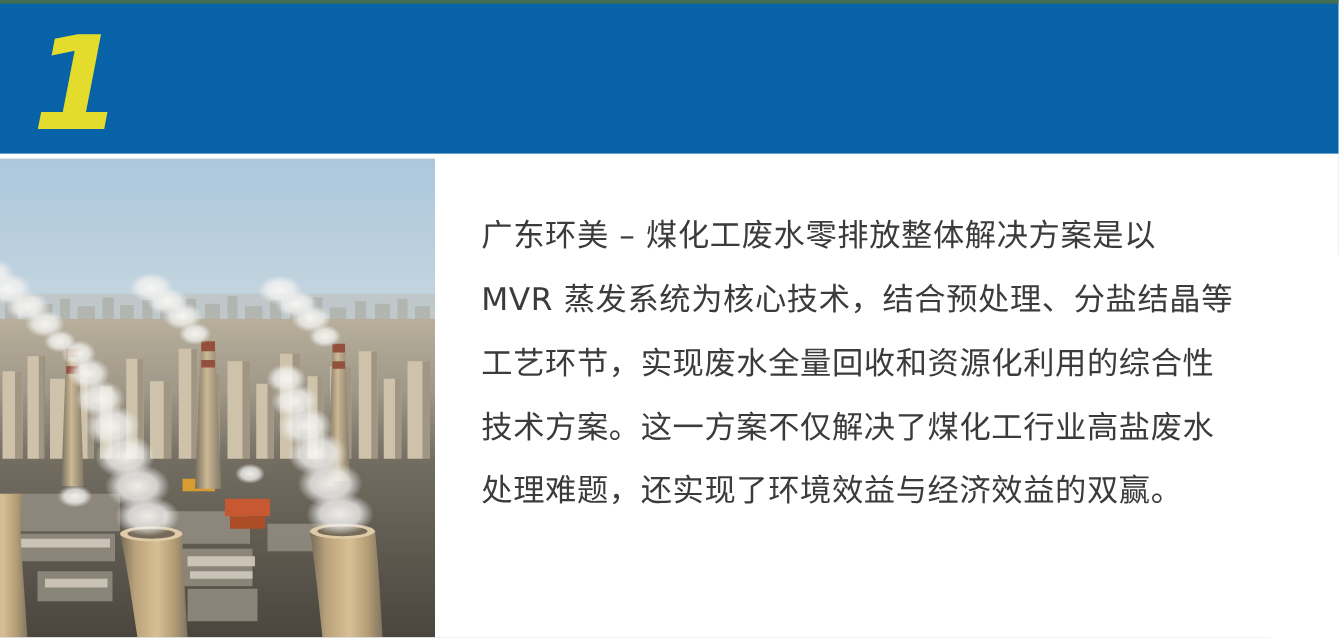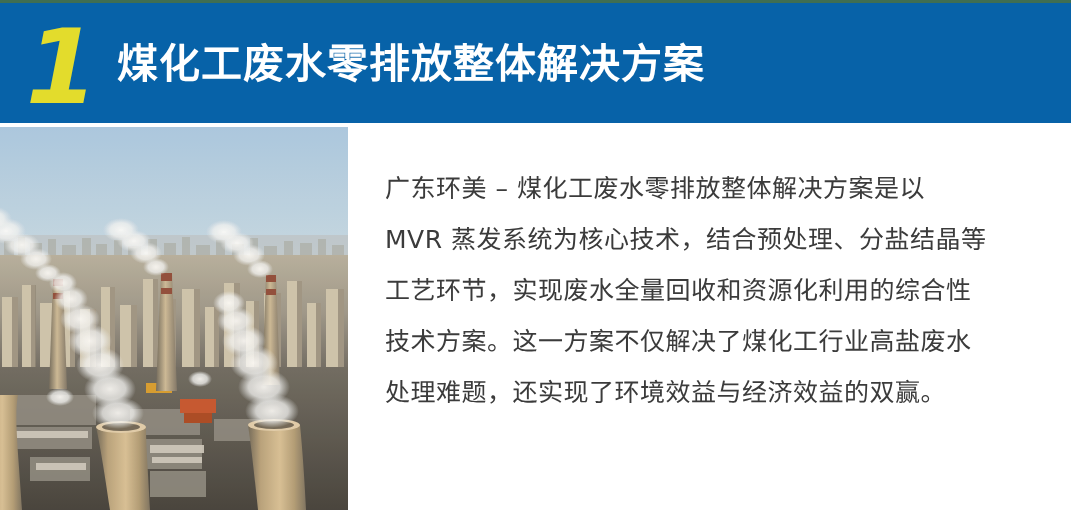--- a/index.html
+++ b/index.html
@@ -107,21 +107,20 @@
     white-space: pre-line;
   }
 </style>
 </head>
 <body>
 
 <div class="page">
 
   <div class="header-bar">
     <div class="section-number">1</div>
-    <div class="header-title">煤化工废水零排放整体解决方案</div>
   </div>
 
   <div class="content-area">
 
     <div class="photo-frame">
       <svg class="photo-svg" viewBox="0 0 348 383" preserveAspectRatio="xMidYMid slice">
         <defs>
           <linearGradient id="skyGrad" x1="0" y1="0" x2="0" y2="1">
             <stop offset="0%" stop-color="#a8c8e3"></stop>
             <stop offset="32%" stop-color="#c3d7e6"></stop>

